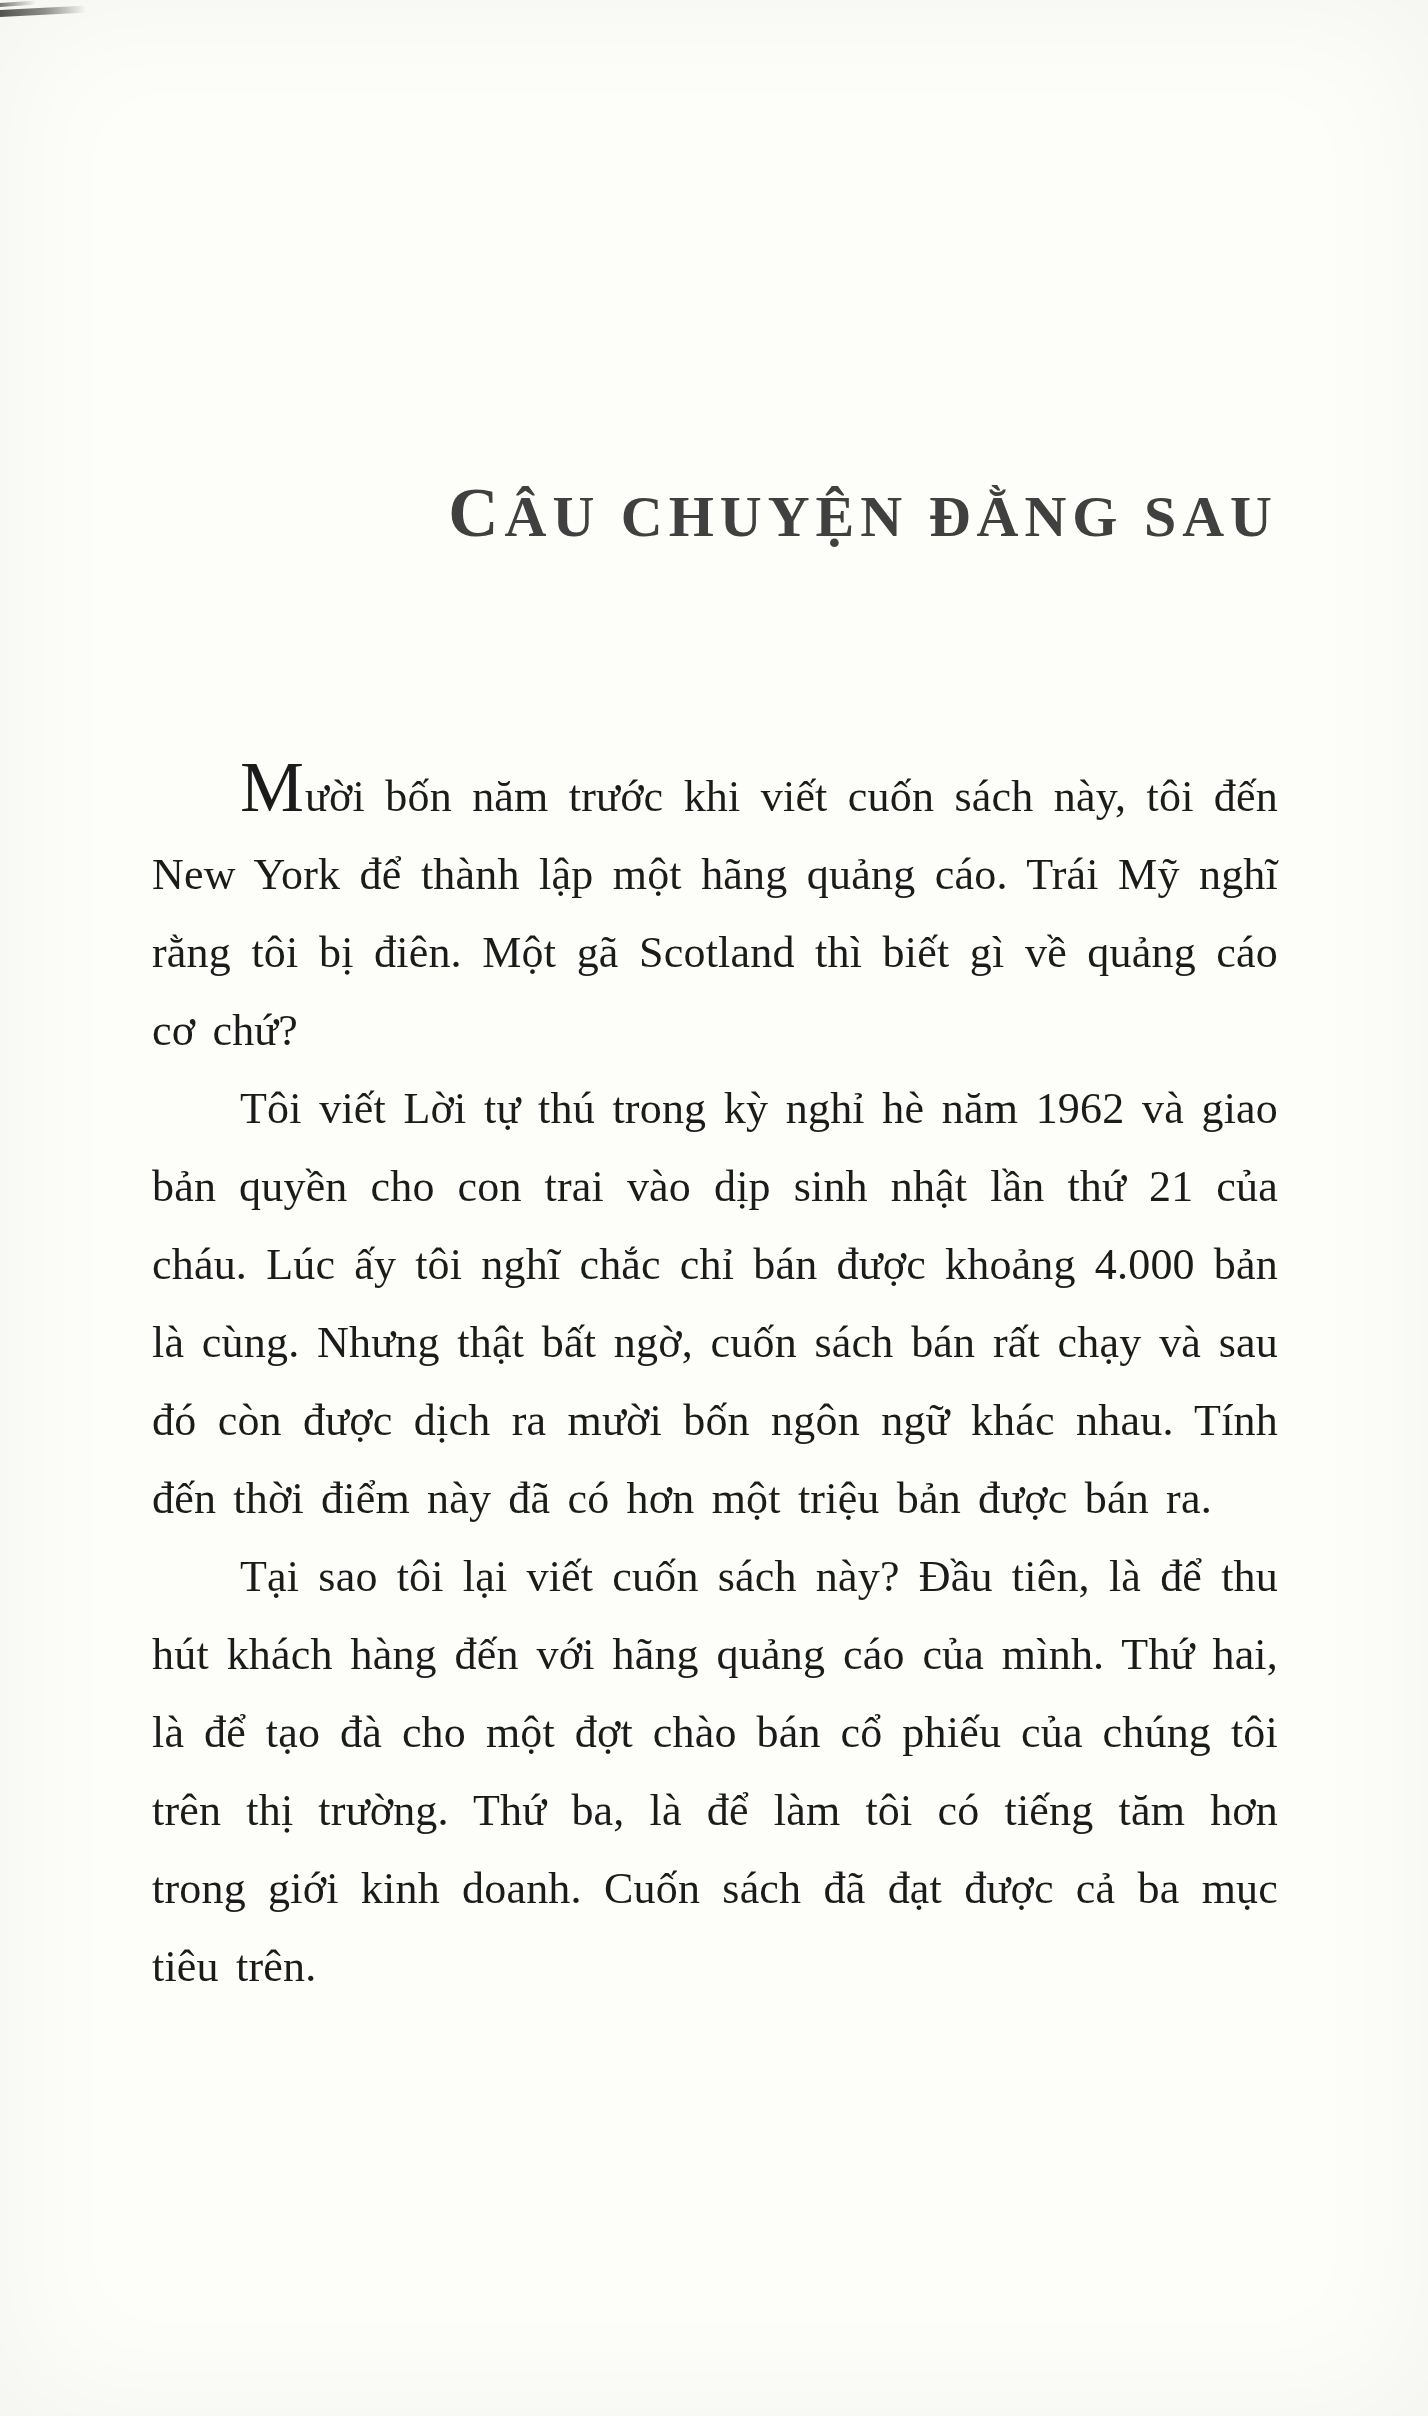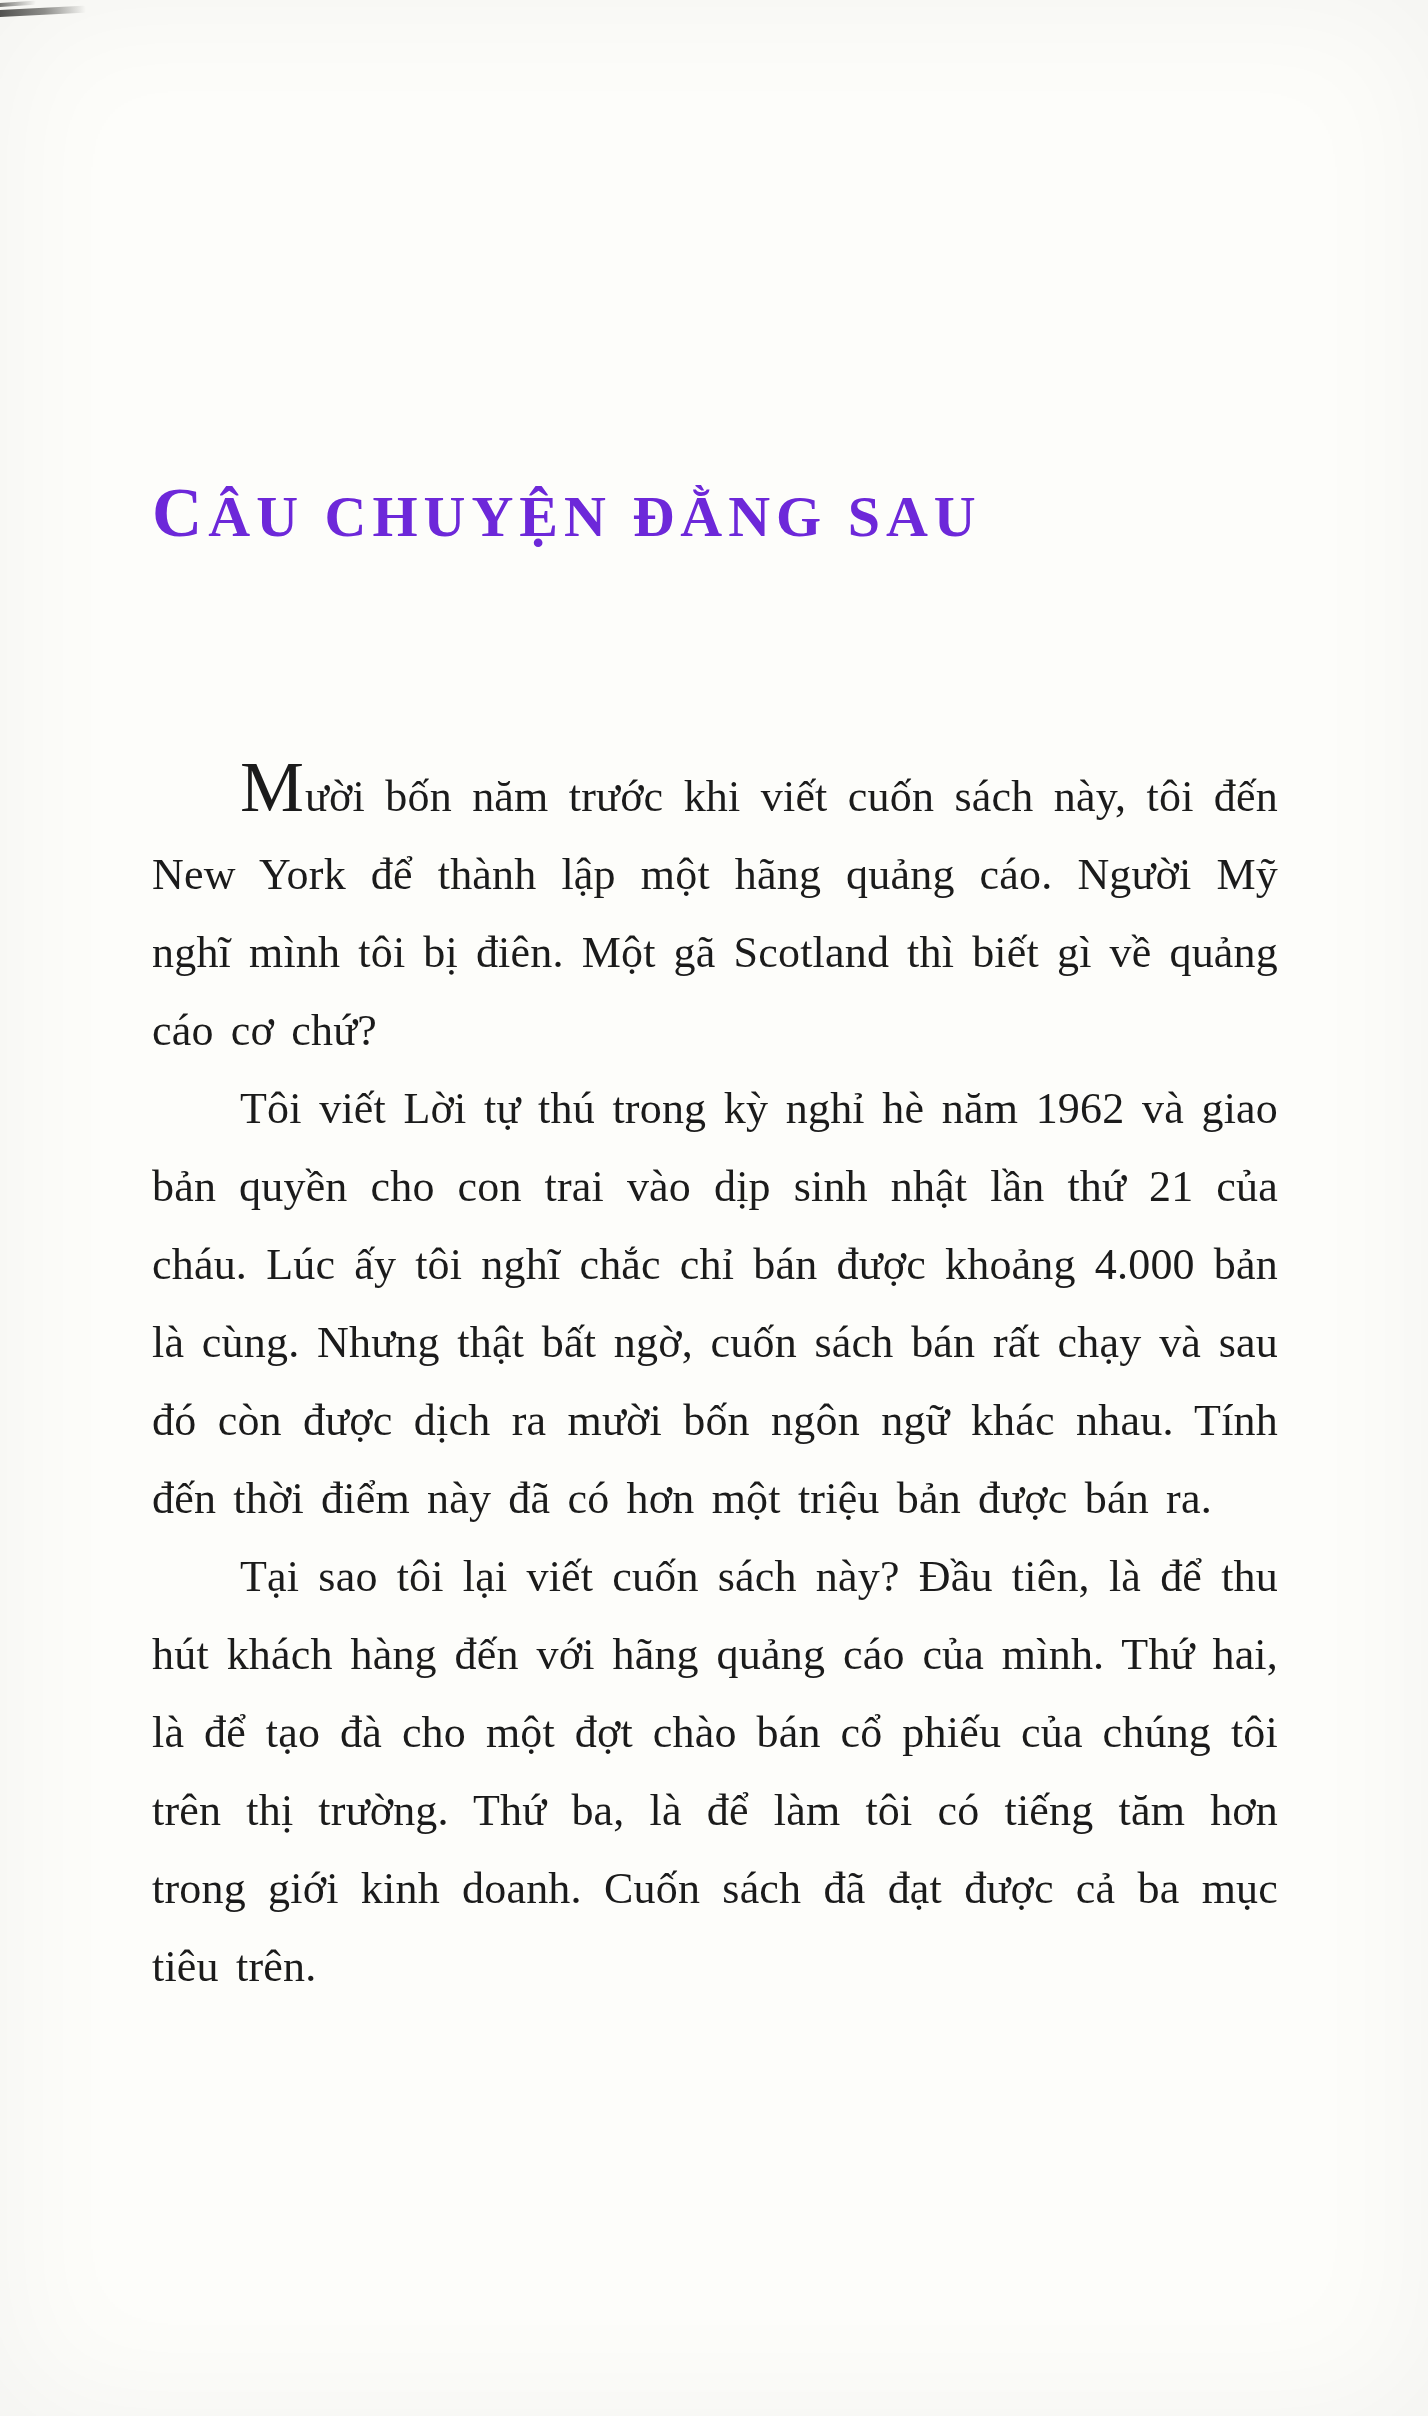--- a/index.html
+++ b/index.html
@@ -39,26 +39,26 @@
     transform: rotate(-4deg);
     border-radius: 2px;
   }
   .content {
     position: absolute;
     left: 152px;
     top: 468px;
     width: 1126px;
   }
   .chapter-title {
-    text-align: left;
+    text-align: right;
     font-size: 58px;
     line-height: 90px;
     letter-spacing: 6px;
     font-weight: 600;
-    color: #6d28d9;
+    color: #404040;
   }
   .title-line::first-letter {
     font-size: 120%;
   }
   .body-text {
     margin-top: 196px;
   }
   .para {
     margin: 0;
     font-size: 44px;
@@ -90,21 +90,21 @@
   <div class="smudge2"></div>
 
   <div class="content">
 
     <div class="chapter-title">
       <div class="title-line">CÂU CHUYỆN ĐẰNG SAU</div>
     </div>
 
     <div class="body-text">
 
-      <p class="para"><span class="dropcap">M</span><span>ười bốn năm trước khi viết cuốn sách này, tôi đến New York để thành lập một hãng quảng cáo. Người Mỹ nghĩ mình tôi bị điên. Một gã Scotland thì biết gì về quảng cáo cơ chứ?</span></p>
+      <p class="para"><span class="dropcap">M</span><span>ười bốn năm trước khi viết cuốn sách này, tôi đến New York để thành lập một hãng quảng cáo. Trái Mỹ nghĩ rằng tôi bị điên. Một gã Scotland thì biết gì về quảng cáo cơ chứ?</span></p>
 
 
       <p class="para"><span>Tôi viết </span><span class="italic">Lời tự thú</span><span> trong kỳ nghỉ hè năm 1962 và giao bản quyền cho con trai vào dịp sinh nhật lần thứ 21 của cháu. Lúc ấy tôi nghĩ chắc chỉ bán được khoảng 4.000 bản là cùng. Nhưng thật bất ngờ, cuốn sách bán rất chạy và sau đó còn được dịch ra mười bốn ngôn ngữ khác nhau. Tính đến thời điểm này đã có hơn một triệu bản được bán ra.</span></p>
 
       <p class="para"><span>Tại sao tôi lại viết cuốn sách này? </span><span class="italic">Đầu tiên,</span><span> là để thu hút khách hàng đến với hãng quảng cáo của mình. </span><span class="italic">Thứ hai,</span><span> là để tạo đà cho một đợt chào bán cổ phiếu của chúng tôi trên thị trường. </span><span class="italic">Thứ ba,</span><span> là để làm tôi có tiếng tăm hơn trong giới kinh doanh. Cuốn sách đã đạt được cả ba mục tiêu trên.</span></p>
 
     </div>
 
   </div>
 

